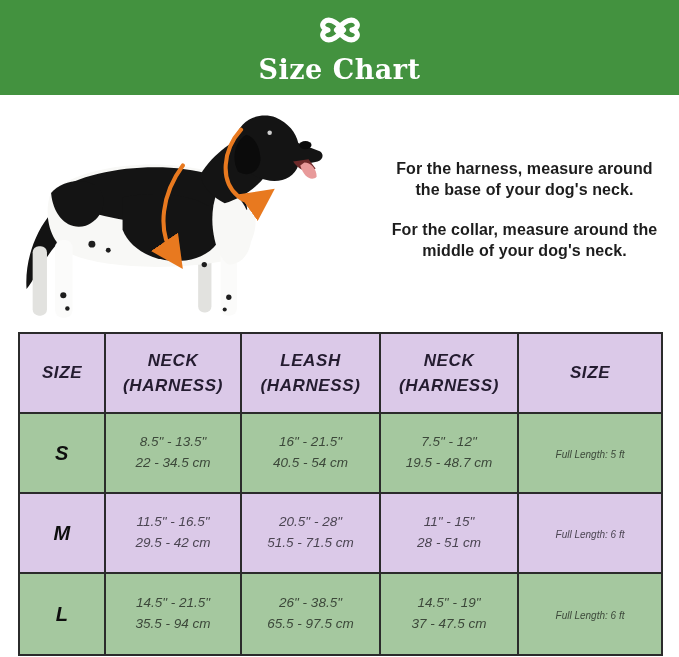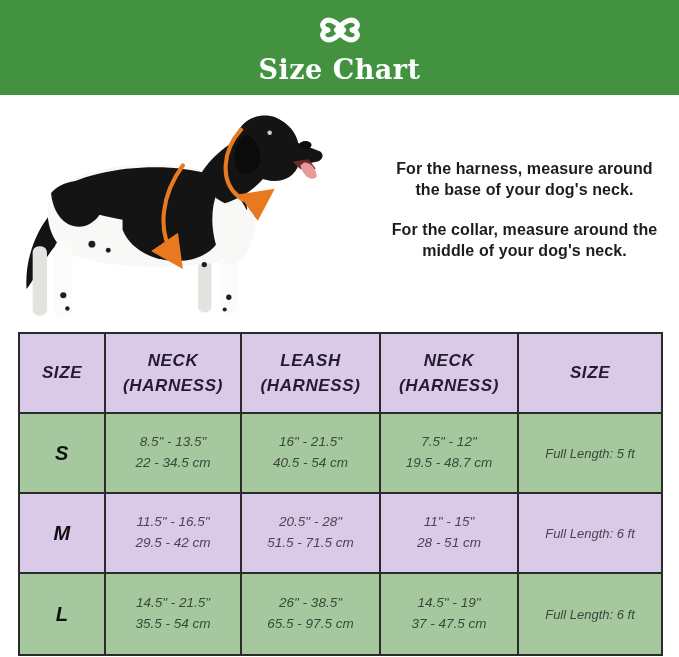--- a/index.html
+++ b/index.html
@@ -43,21 +43,21 @@
   tbody tr{height:80px;}
   tbody tr.last{height:82px;}
   tr.row-green{background:var(--row-green,#a5c89f);}
   tr.row-purple{background:var(--row-purple,#dbc9e8);}
   .th-line{
     display:block;font-weight:bold;font-size:17px;color:#241c30;
     letter-spacing:.6px;line-height:1.5;
   }
   .size-cell{font-weight:bold;font-size:20px;color:#0e0e0e;letter-spacing:.5px;}
   .val{font-size:13.5px;line-height:1.55;}
-  .leash-text{font-size:13px;}
+  .leash-text{font-size:10px;}
   tr.row-green .val,tr.row-green .leash-text{color:#3c483a;}
   tr.row-purple .val,tr.row-purple .leash-text{color:#4b4552;}
 </style>
 </head>
 <body>
 
 <div class="page">
 
   <header class="banner">
     <svg class="logo" viewBox="0 0 60 50">
@@ -197,21 +197,21 @@
           <div class="val">28 - 51 cm</div>
         </td>
         <td>
           <span class="leash-text">Full Length: 6 ft</span>
         </td>
       </tr>
       <tr class="row-green last">
         <td class="size-cell">L</td>
         <td>
           <div class="val">14.5" - 21.5"</div>
-          <div class="val">35.5 - 54 cm</div>
+          <div class="val">35.5 - 94 cm</div>
         </td>
         <td>
           <div class="val">26" - 38.5"</div>
           <div class="val">65.5 - 97.5 cm</div>
         </td>
         <td>
           <div class="val">14.5" - 19"</div>
           <div class="val">37 - 47.5 cm</div>
         </td>
         <td>

